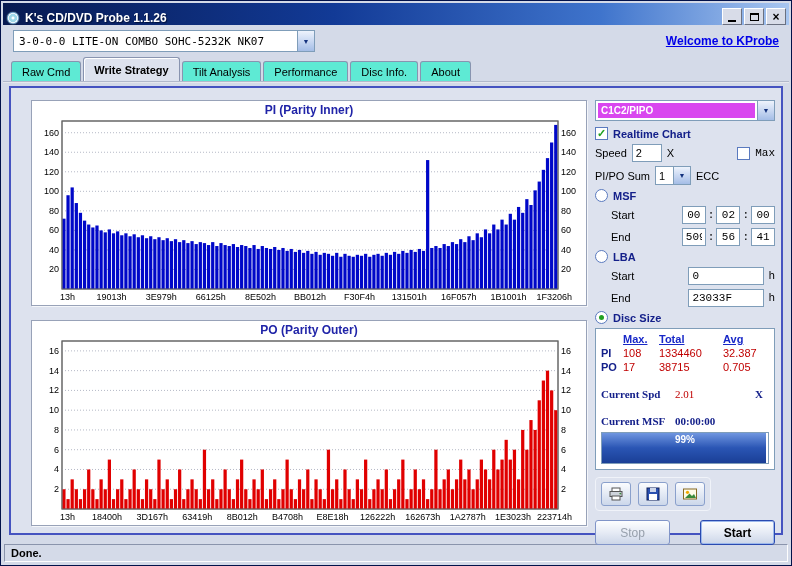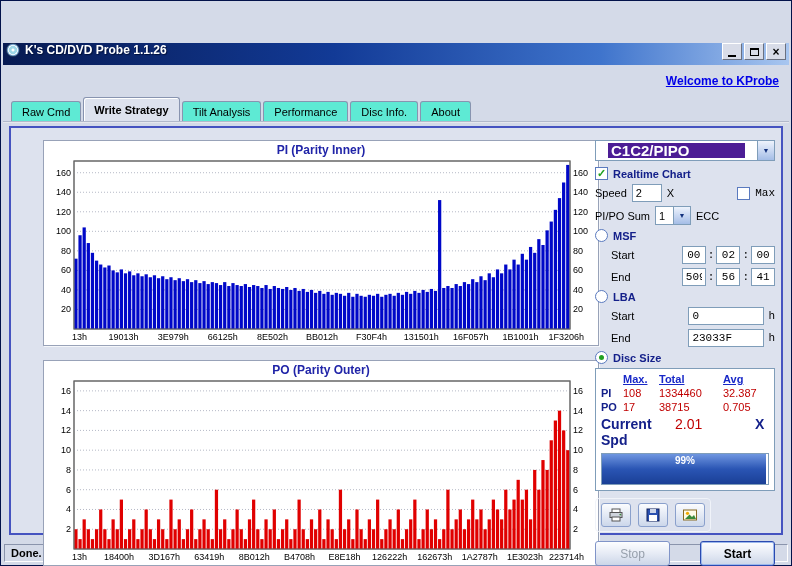--- a/index.html
+++ b/index.html
@@ -4,21 +4,21 @@
 <style>
   * { box-sizing: border-box; margin: 0; padding: 0; }
   html,body { width:792px; height:566px; background:#9aa8c4; }
   body { font-family:"Liberation Sans", sans-serif; }
 
   .window { width:792px; height:566px; border:1px solid #02124a; background:#d4dae8;
             display:flex; flex-direction:column; padding:2px; }
 
   
   .titlebar { flex:0 0 22px; background:linear-gradient(90deg,#071a52,#123a96 42%,#3f74cc 76%,#a8c6f0);
-              display:flex; align-items:flex-start; padding:0 3px; gap:5px;margin-top:40px; }
+              display:flex; align-items:flex-end; padding:0 3px; gap:5px; }
   .app-icon { width:14px; height:14px; border-radius:50%;
               background:radial-gradient(circle at 50% 50%, #fff 0 18%, #9fd8e8 19% 45%, #e8f4fa 46% 60%, #7fb0d8 61% 100%);
               border:1px solid #243a5e; }
   .title-text { color:#fff; font-weight:bold; font-size:12px; text-shadow:1px 1px 1px #00103a; }
   .win-btns { margin-left:auto; display:flex; gap:2px; }
   .winbtn { width:20px; height:17px; background:#d8dce8; border:1px solid; border-color:#fff #6a7080 #6a7080 #fff;
             display:flex; align-items:center; justify-content:center; padding:0; font-family:inherit; cursor:default; }
   .glyph-min { width:8px; height:2px; background:#000; margin-top:8px; }
   .glyph-max { width:9px; height:8px; border:1px solid #000; border-top-width:2px; }
   .glyph-close { font-size:12px; font-weight:bold; line-height:1; }
@@ -37,33 +37,33 @@
 
   .tabstrip { flex:0 0 24px; display:flex; align-items:flex-end; padding-left:8px; }
   .tab { height:20px; padding:0 10px; display:flex; align-items:center; font-size:11px; background:#5eead4;
          border:1px solid #8894b0; border-bottom:none; border-radius:3px 3px 0 0; margin-right:2px; color:#000; }
   .tab.active { height:24px; background:#dde2ee; font-weight:bold; box-shadow:inset 1px 1px 0 #fff; position:relative; z-index:2; }
   .tab-line { flex:0 0 2px; background:linear-gradient(#98a2ba,#ffffff); }
 
   .main-panel { flex:1 1 auto; margin:3px 6px 6px; border:2px solid #4553c0; background:#dde2ee; position:relative; }
 
   
-  .chart { position:absolute; left:32px; width:556px; height:206px; background:#fff;
+  .chart { position:absolute; left:20px; width:556px; height:206px; background:#fff;
            border:1px solid #98a2b8; box-shadow:1px 1px 0 #f4f6fa; }
   #pi-chart { top:12px; }
   #po-chart { top:232px; }
   .chart-title { text-align:center; font-size:12px; font-weight:bold; color:#2024a8; padding-top:2px; }
   .chart svg { position:absolute; left:0; top:17px; }
   svg text { font-family:"Liberation Sans", sans-serif; }
 
   
   .side { position:absolute; top:12px; right:6px; width:180px; font-size:11px; color:#000; }
   .row { display:flex; align-items:center; margin-bottom:4px; }
   .mode-combo { width:100%; height:21px; margin-bottom:6px; }
-  .combo-sel { flex:1; margin:12px; background:#4c1d95; color:#fff; font-size:15px; font-weight:bold;
+  .combo-sel { flex:1; margin:2px; background:#d946ef; color:#fff; font-size:10px; font-weight:bold;
                padding:0 3px; height:15px; display:flex; align-items:center; }
   .navy { color:#14208a; } .bold { font-weight:bold; }
   .xp-check { width:13px; height:13px; background:#fff; border:1px solid #5a7abf; display:inline-flex;
               align-items:center; justify-content:center; margin-right:5px; flex:0 0 13px; }
   .xp-check .tick { display:none; color:#21a121; font-size:11px; font-weight:bold; line-height:1; }
   .xp-check.checked .tick { display:block; }
   .xp-radio { width:13px; height:13px; border-radius:50%; background:#fff; border:1px solid #5a7abf;
               display:inline-flex; align-items:center; justify-content:center; margin-right:5px; flex:0 0 13px; }
   .xp-radio.selected::after { content:""; width:5px; height:5px; border-radius:50%; background:#21a121; }
   .textbox { background:#fff; border:1px solid #7f9db9; height:18px; font-size:11px; font-family:inherit; padding:0 3px; }
@@ -76,21 +76,21 @@
   .time-box { width:24px; text-align:center; }
   .sep { margin:0 2px; }
   .lba-box { width:76px; }
   .unit { margin-left:4px; }
 
   .stats { background:#fff; border:1px solid #7f9db9; padding:4px 5px 5px; margin:2px 0 7px; }
   .stats-grid { display:grid; grid-template-columns:22px 36px 64px 1fr; row-gap:2px; font-size:11px; }
   .hdr { color:#1828c8; font-weight:bold; text-decoration:underline; }
   .rowlbl { color:#14208a; font-weight:bold; }
   .val { color:#c00000; }
-  .cur { display:grid; grid-template-columns:74px 1fr 14px; font-size:14px; margin-top:3px; }
+  .cur { display:grid; grid-template-columns:74px 1fr 14px; font-size:11px; margin-top:15px;font-family:Liberation Serif, serif; }
   .clbl { color:#14208a; font-weight:bold; }
   .cval { color:#c00000; } .cval.navyval { color:#14208a; font-weight:bold; }
   .csuf { color:#14208a; font-weight:bold; }
   .progress { position:relative; height:32px; border:1px solid #7f9db9; background:#fff; margin-top:5px; overflow:hidden; }
   .progress-fill { height:100%; width:0; background:linear-gradient(#6f96e0,#2a55b4 50%,#1a3f96); }
   .ptext { position:absolute; left:0; right:0; top:0; text-align:center; font-size:10px; color:#fff;
            font-weight:bold; line-height:14px; }
 
   .icon-group { border:1px solid #f0f3f9; border-radius:4px; padding:4px 5px; display:flex; gap:7px;
                 width:max-content; margin-bottom:9px; }
@@ -124,20 +124,24 @@
         </button>
       <button class="winbtn">
           <span class="glyph-close">×</span>
         </button>
     </span>
   </div>
 
   <div class="win-body">
 
     <div class="drive-row">
+      <div class="combo drive-combo">
+        <span class="combo-text mono">3-0-0-0 LITE-ON COMBO SOHC-5232K NK07</span>
+        <span class="combo-arrow">▼</span>
+      </div>
       <a class="kprobe-link">Welcome to KProbe</a>
     </div>
 
     <div class="tabstrip">
       <div class="tab">Raw Cmd</div>
       <div class="tab active">Write Strategy</div>
       <div class="tab">Tilt Analysis</div>
       <div class="tab">Performance</div>
       <div class="tab">Disc Info.</div>
       <div class="tab">About</div>
@@ -571,20 +575,25 @@
             <span class="val">17</span>
             <span class="val">38715</span>
             <span class="val">0.705</span>
           </div>
 
           <div class="cur">
             <span class="clbl">Current Spd</span>
             <span class="cval">2.01</span>
             <span class="csuf">X</span>
           </div>
+          <div class="cur">
+            <span class="clbl">Current MSF</span>
+            <span class="cval navyval">00:00:00</span>
+            <span></span>
+          </div>
 
           <div class="progress">
             <div class="progress-fill" id="progress-fill" style="width: 99%;"></div>
             <span class="ptext">99%</span>
           </div>
         </div>
 
         <div class="icon-group">
           <button class="tool-btn">
             <svg width="16" height="14" viewBox="0 0 16 14">

